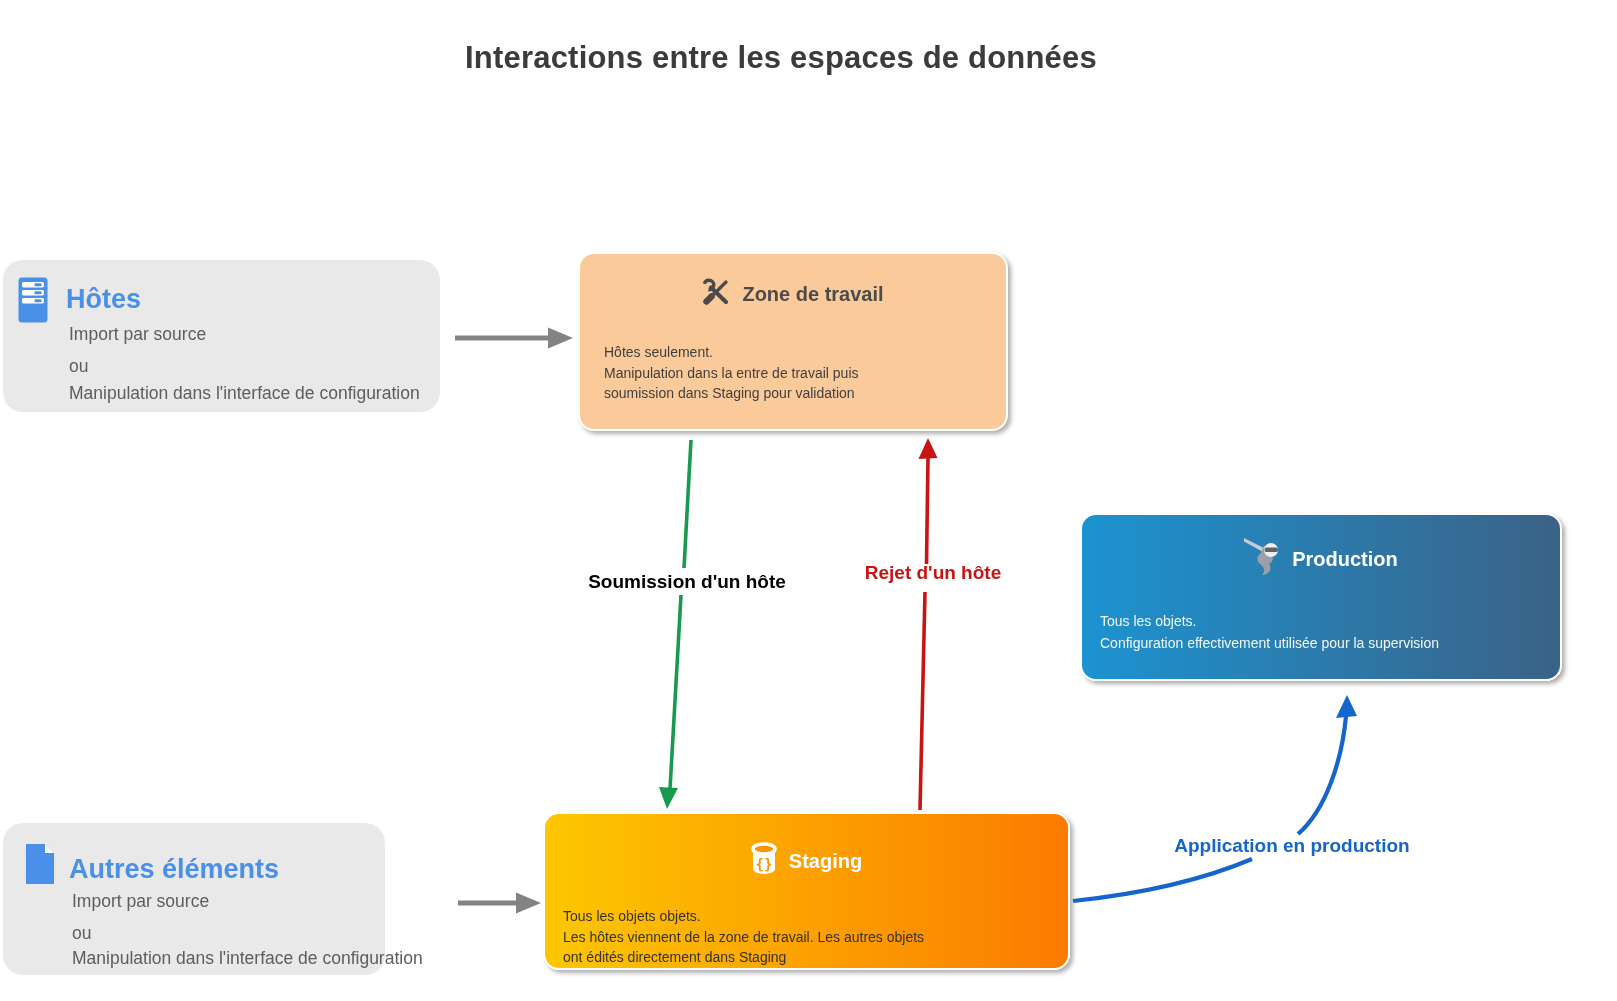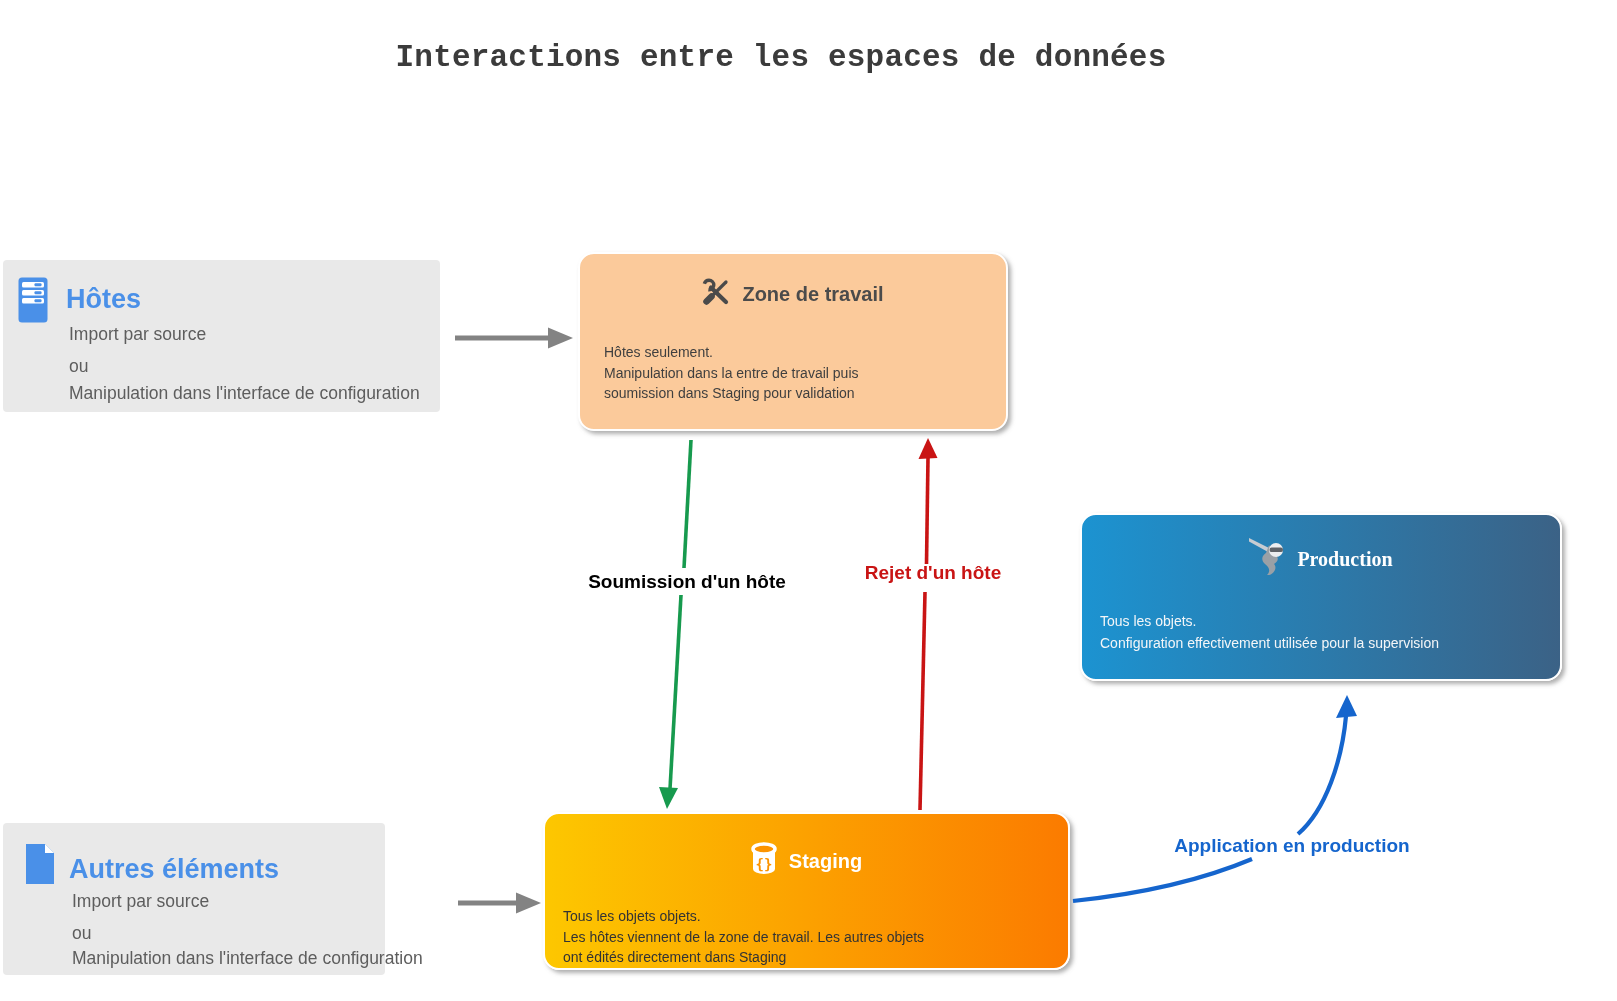--- a/index.html
+++ b/index.html
@@ -2,25 +2,25 @@
 <html><head>
 <meta charset="utf-8">
 <style>
   html,body{margin:0;padding:0;background:#fff;}
   .canvas{
     position:relative;width:1617px;height:1001px;background:#fff;overflow:hidden;
     font-family:"Liberation Sans","DejaVu Sans",sans-serif;
   }
   .title{
     position:absolute;left:0;top:40px;width:1562px;margin:0;
-    text-align:center;font-size:31px;font-weight:bold;color:#3b3b3b;letter-spacing:.2px;font-family:Liberation Mono, monospace;
+    text-align:center;font-size:31px;font-weight:bold;color:#3b3b3b;letter-spacing:.2px;
   }
   .node{position:absolute;box-sizing:border-box;}
   
-  .gray-box{background:#e9e9e9;border-radius:4px;}
+  .gray-box{background:#e9e9e9;border-radius:20px;}
   .gray-title{position:absolute;font-size:27px;font-weight:bold;color:#4a90e8;line-height:30px;}
   .gray-line{position:absolute;font-size:17.5px;color:#5d5d5d;line-height:20px;white-space:nowrap;}
   .gray-line.ou{width:180px;text-align:left;}
   .node-icon{position:absolute;display:block;}
   
   .proc{border:2px solid #fff;border-radius:16px;box-shadow:3px 3px 4px rgba(110,110,110,.55);}
   .proc-head{position:absolute;left:0;right:0;display:flex;align-items:center;justify-content:center;gap:12px;}
   .proc-title{font-size:20px;font-weight:bold;line-height:32px;}
   .proc-body{position:absolute;font-size:14px;line-height:20.5px;white-space:nowrap;}
   .zone-box{background:#fbca9b;}
@@ -112,21 +112,21 @@
       <span class="proc-title">Staging</span>
     </div>
     <div class="proc-body" style="left:18px;top:92px;">
       <div>Tous les objets objets.</div>
       <div>Les hôtes viennent de la zone de travail. Les autres objets</div>
       <div>ont édités directement dans Staging</div>
     </div>
   </div>
 
   <div class="node proc production-box" style="left:1080px;top:513px;width:482px;height:168px;">
-    <div class="proc-head" style="top:22px;font-family:Liberation Serif, serif;">
+    <div class="proc-head" style="top:22px;">
       <span>
         <svg width="36" height="40" viewBox="0 0 36 40">
           <polygon points="0,1 22,12 20,15.5 0,4.5" fill="#c7ccd2"></polygon>
           <line x1="21" y1="9" x2="17.5" y2="18" stroke="#9aa0a6" stroke-width="2.4"></line>
           <path d="M21,15 C30,17 31,24 25,27 C29,31 24,39 18,38 C22,34 20,30 16,27 C11,23 13,16 21,15 z" fill="#9aa0a6"></path>
           <circle cx="27" cy="13" r="7" fill="#eceef0"></circle>
           <rect x="20.5" y="10.5" width="13.5" height="4.6" rx="2.2" fill="#5f6368"></rect>
         </svg>
       </span>
       <span class="proc-title">Production</span>

